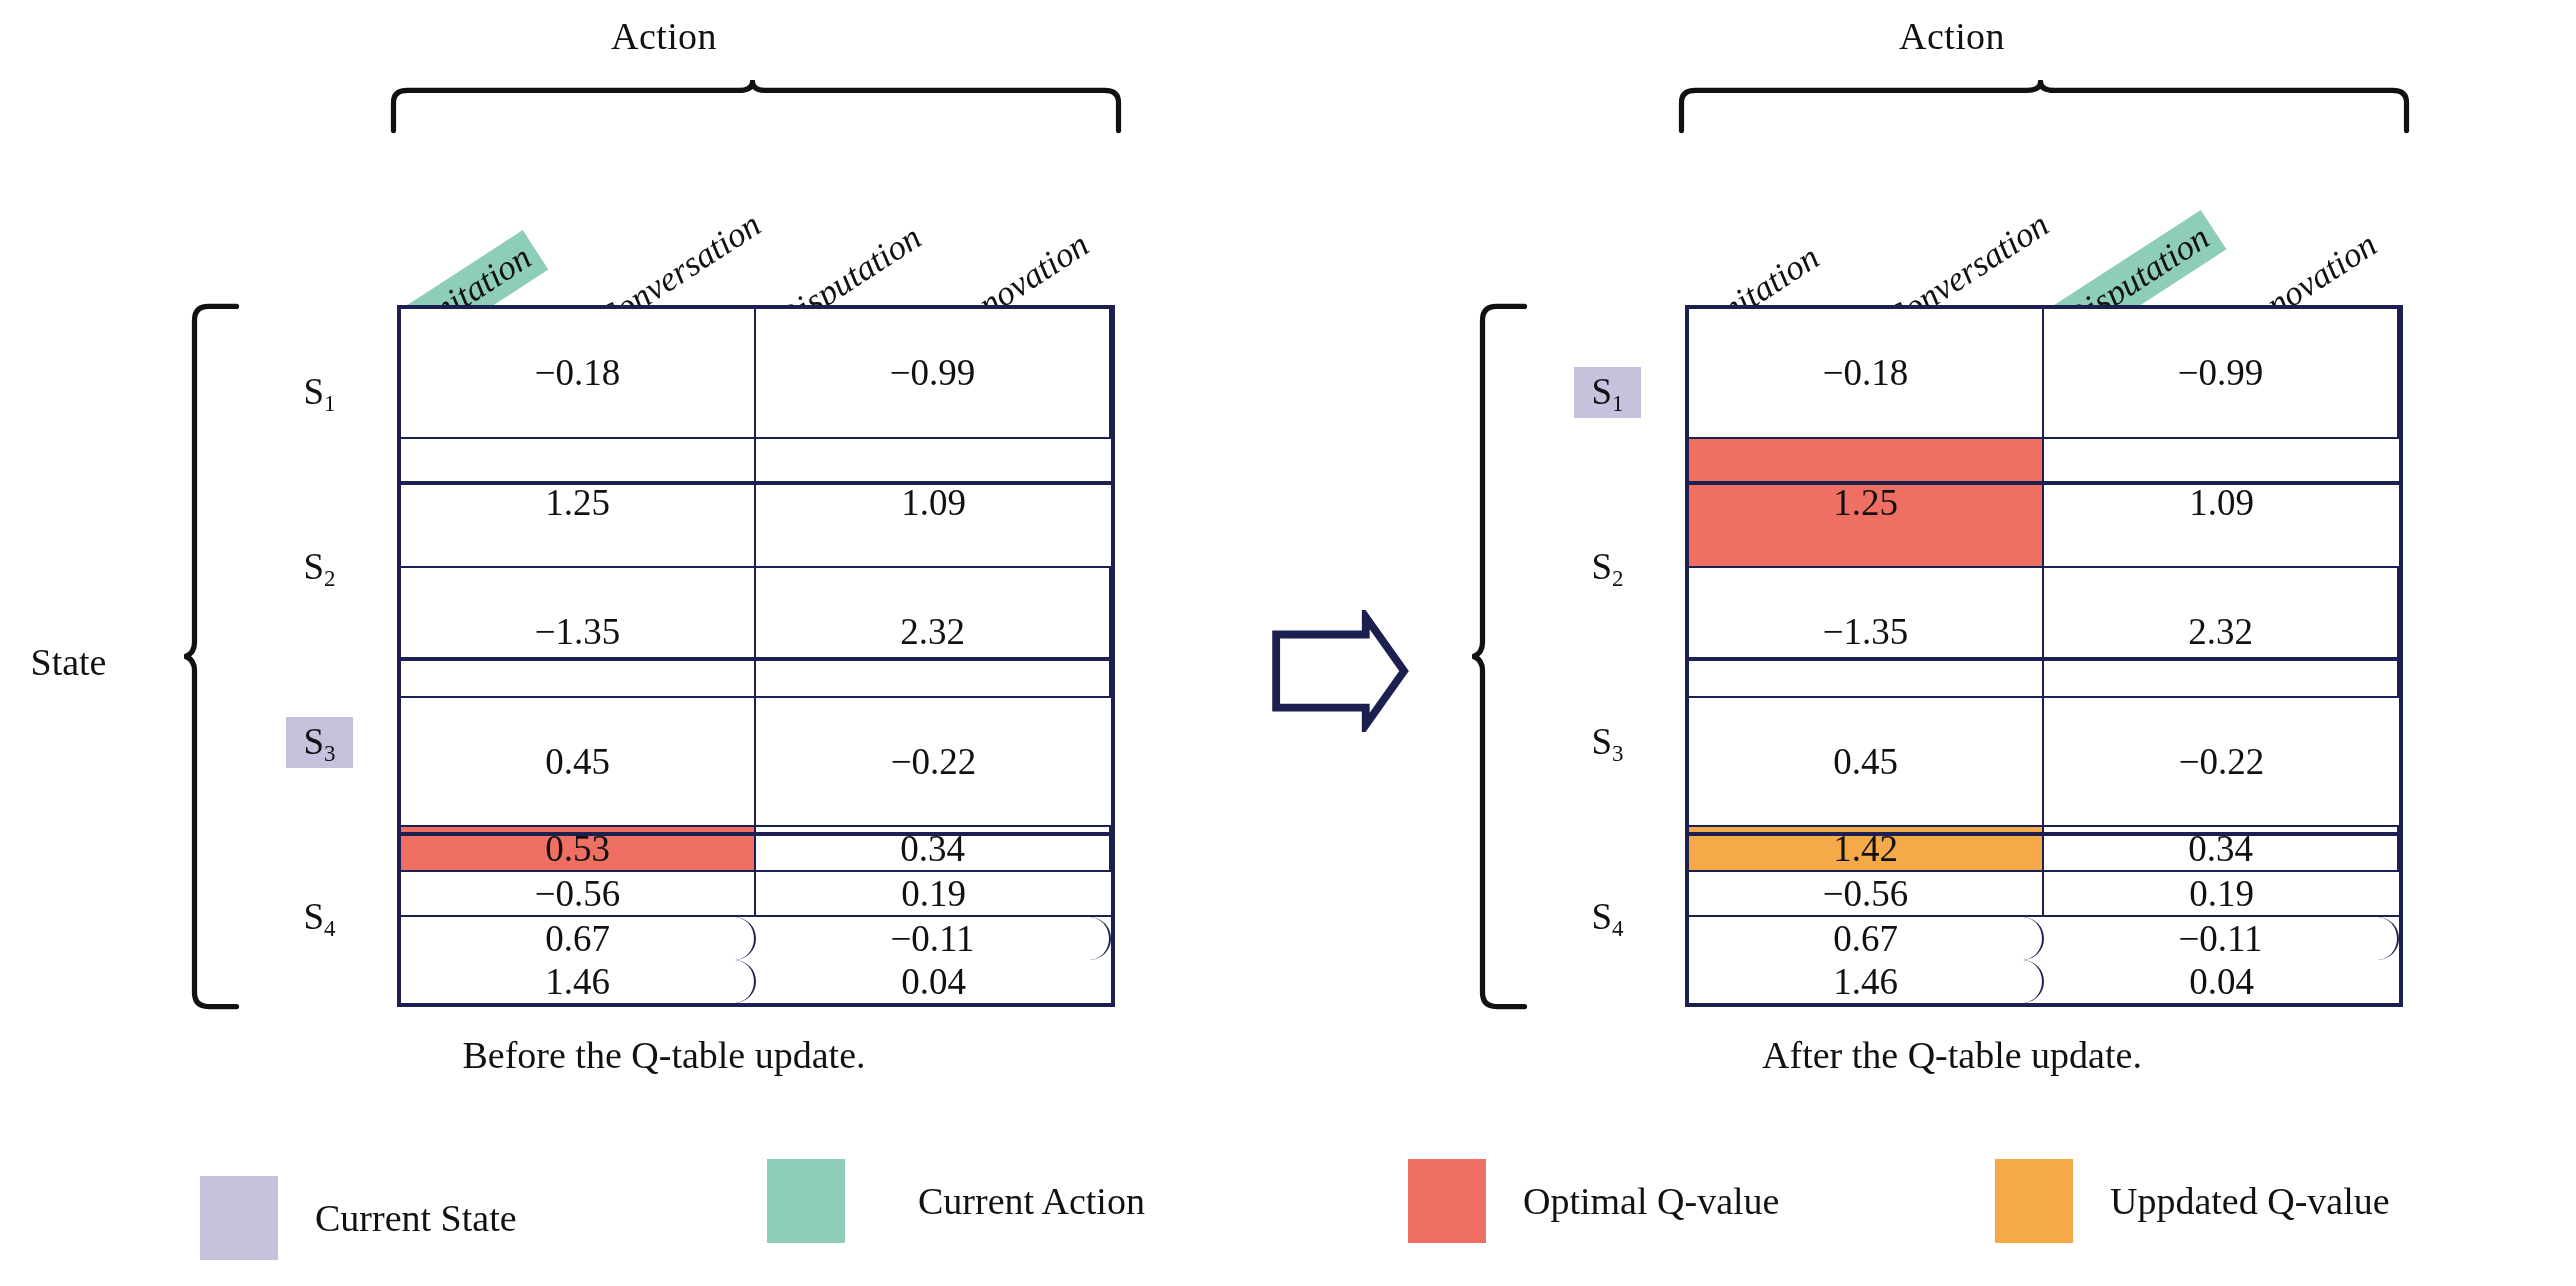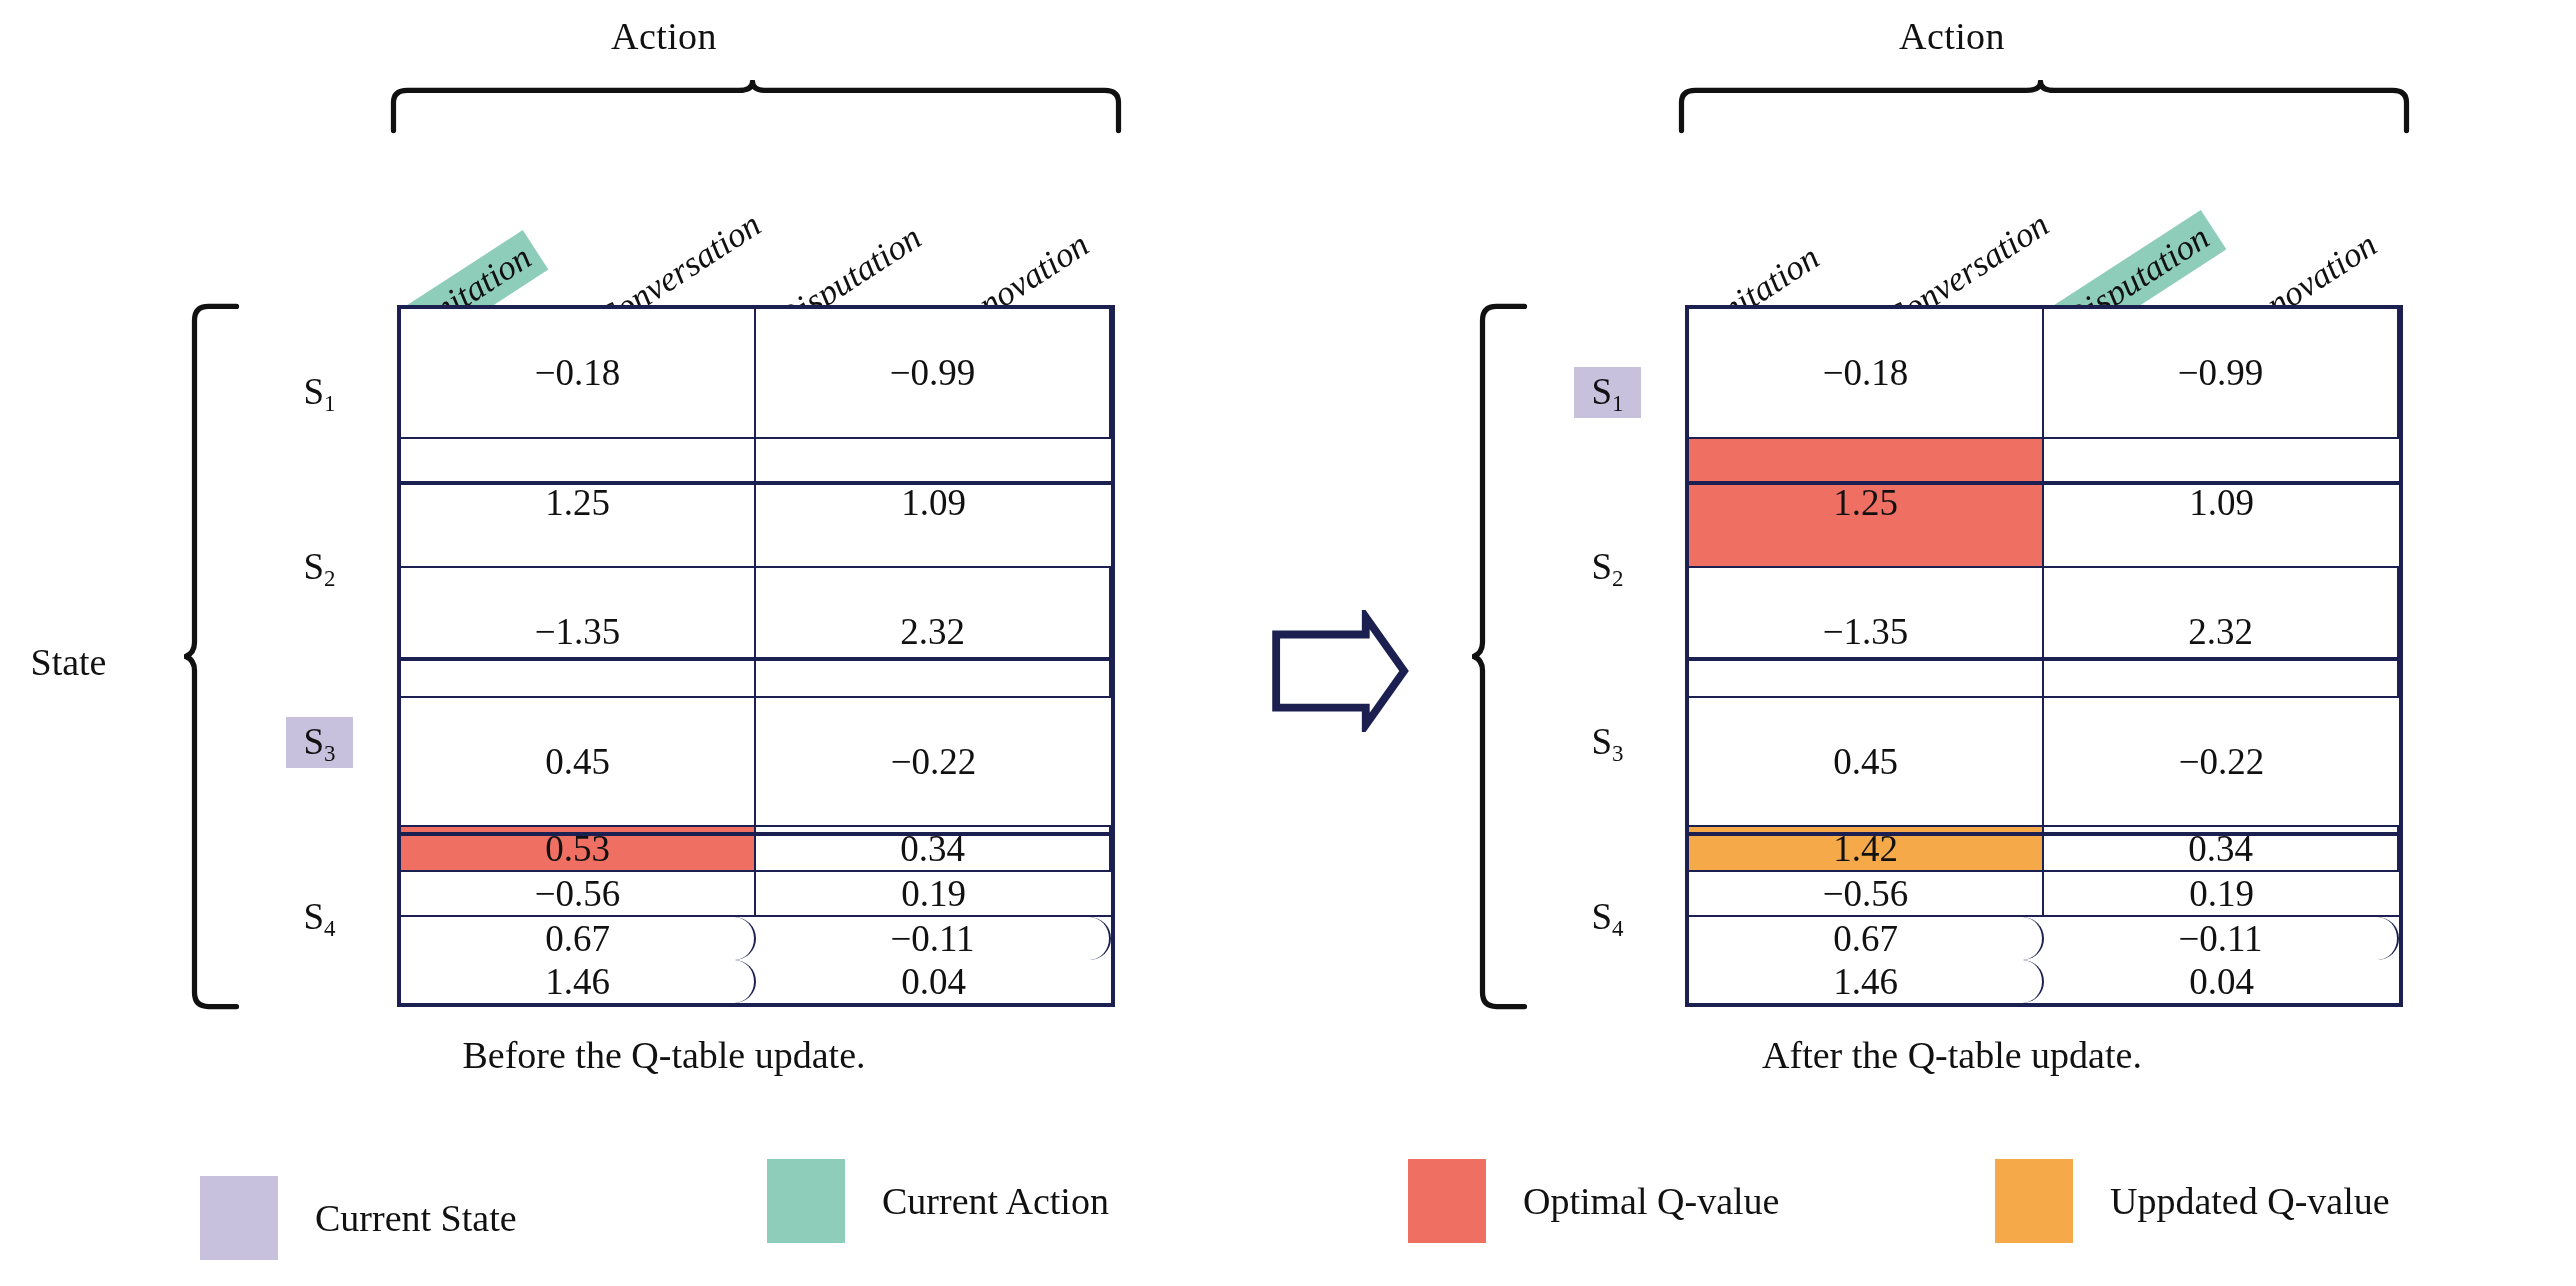--- a/index.html
+++ b/index.html
@@ -304,21 +304,21 @@
 
     <div class="caption">After the Q-table update.</div>
   </div>
 
   <div class="legend">
     <div class="legend-item" style="left:200px; top:26px;">
       <div class="swatch" style="background:#c7c1de;"></div>
       <div class="legend-text">Current State</div>
     </div>
 
-    <div class="legend-item" style="left:767px; top:8.7px;">
+    <div class="legend-item" style="left:767px; top:8.7px;gap:36px;">
       <div class="swatch" style="background:#8fcdbb;"></div>
       <div class="legend-text">Current Action</div>
     </div>
 
     <div class="legend-item" style="left:1408px; top:8.7px;text-align:right;">
       <div class="swatch" style="background:#ef6f63;"></div>
       <div class="legend-text">Optimal Q-value</div>
     </div>
 
     <div class="legend-item" style="left:1995px; top:8.7px;">

